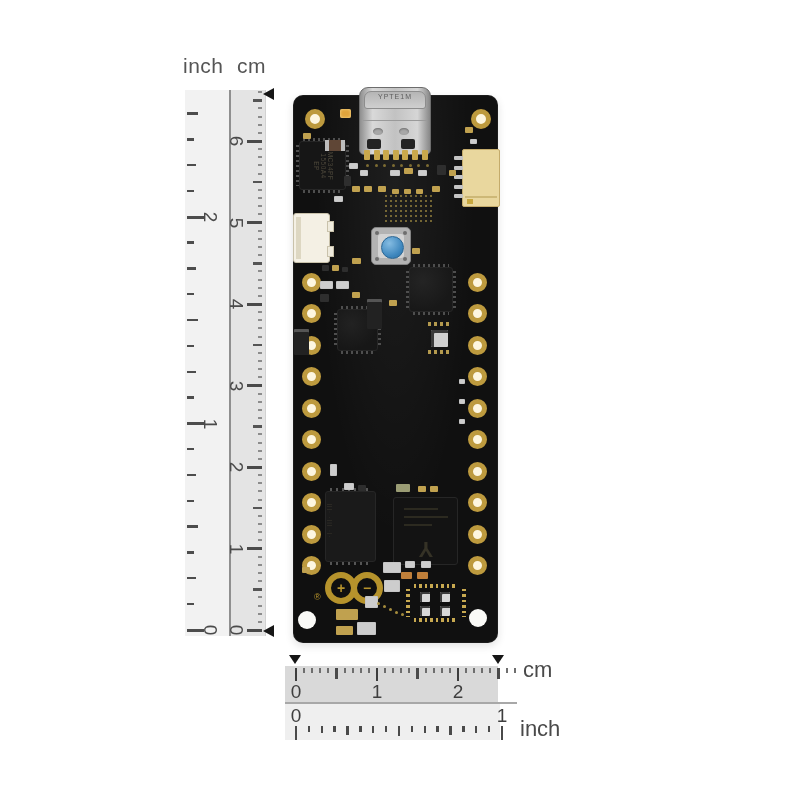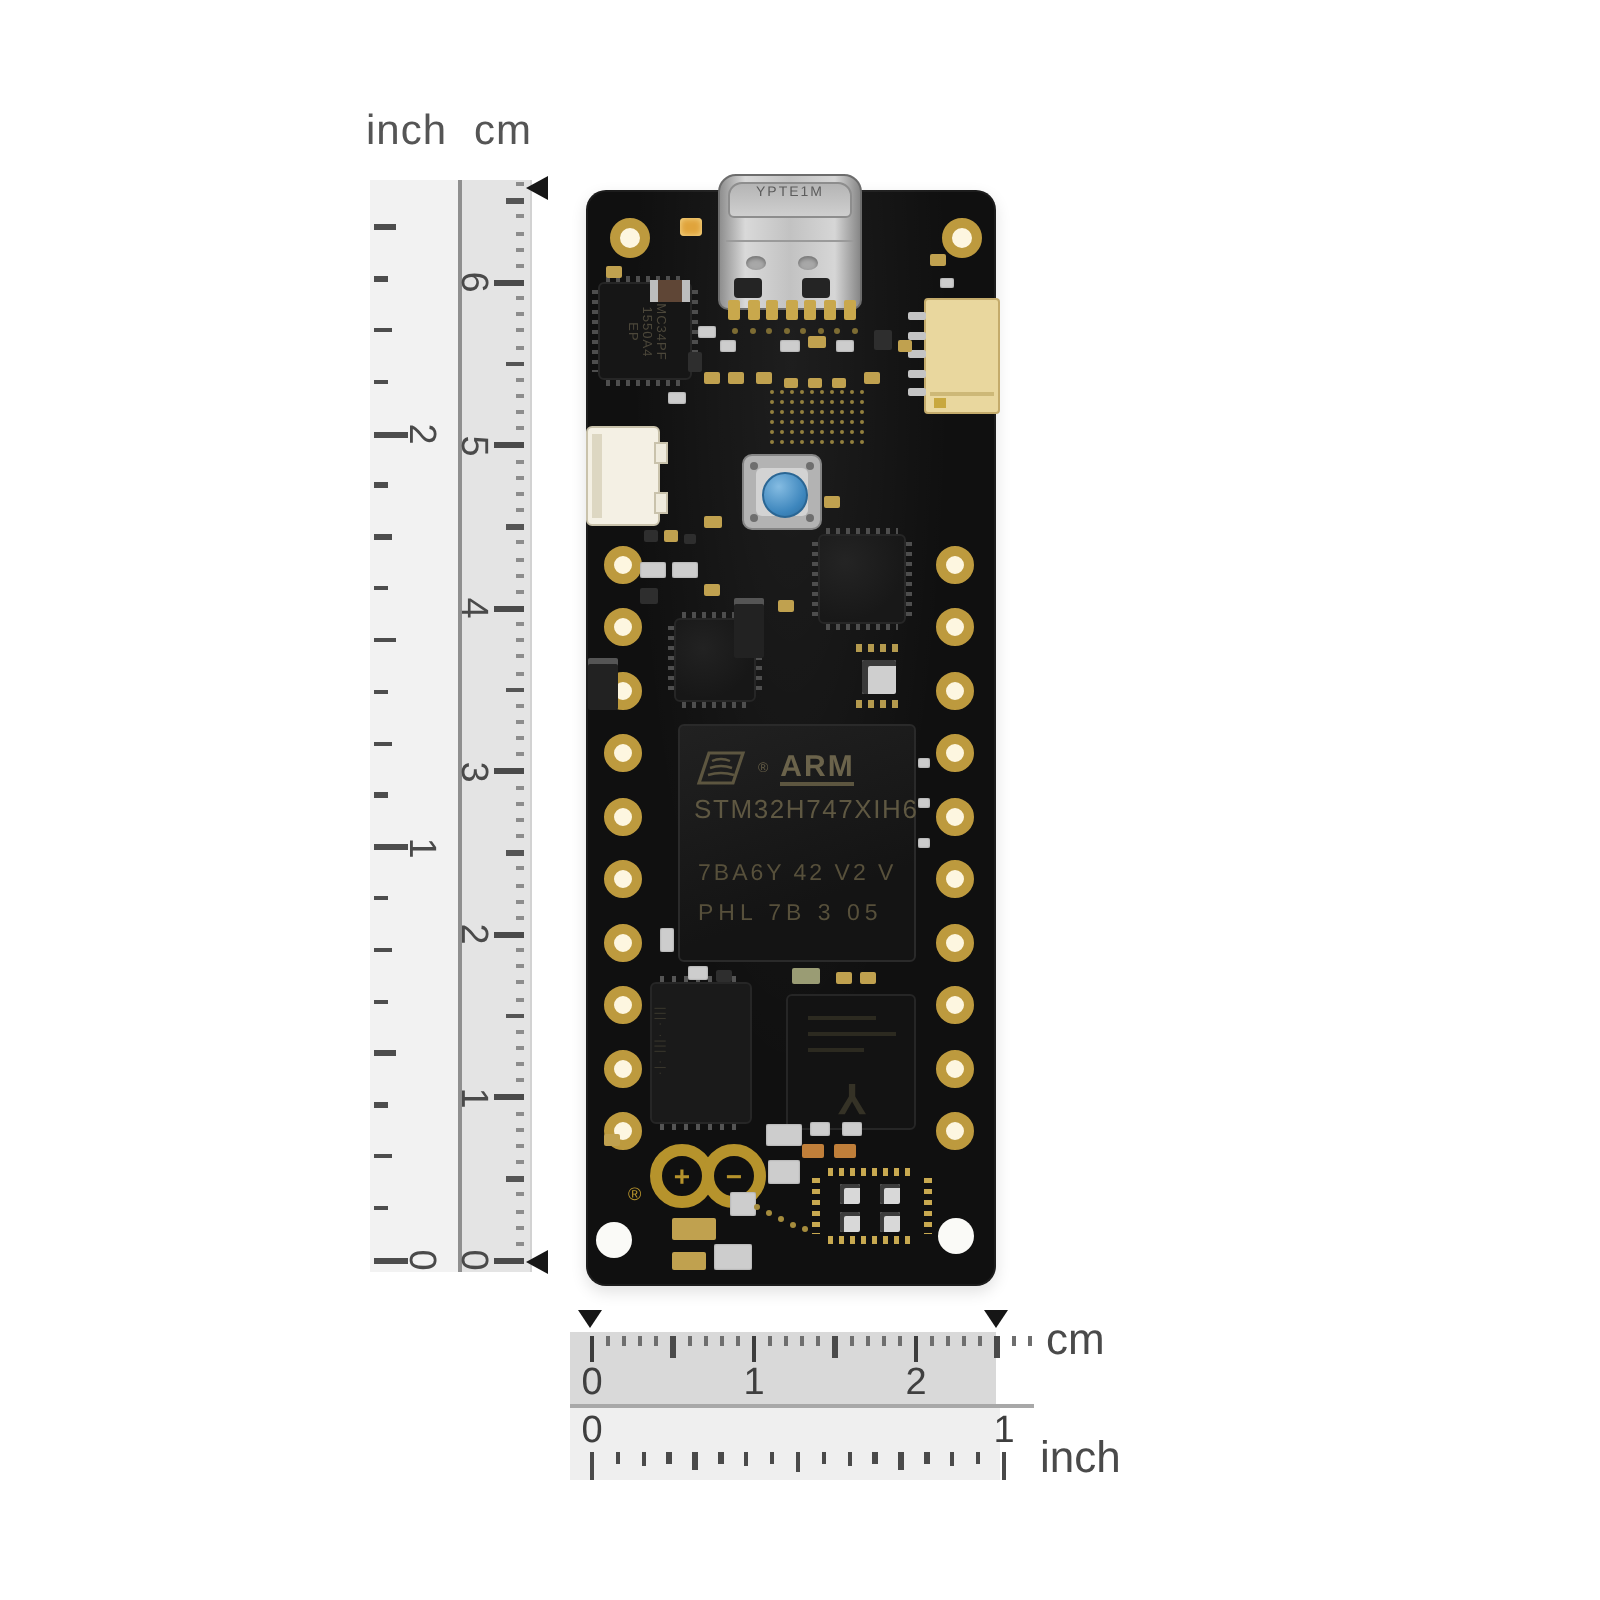--- a/index.html
+++ b/index.html
@@ -306,33 +306,20 @@
   </div>
 
   <div class="chip" style="left:409px;top:267px;width:44px;height:45px;
        background:radial-gradient(circle at 30% 30%,#242424,#181818 70%)"></div>
   <div class="chip" style="left:337px;top:309px;width:41px;height:42px;
        background:radial-gradient(circle at 35% 35%,#222,#171717 70%)"></div>
 
   <div class="smd" style="left:431px;top:330px;width:17px;height:17px;background:#cfcfcf;
        box-shadow:inset 3px 3px 0 #3a3a3a"></div>
 
-  <div id="mcu">
-    <div class="row1">
-      <svg width="25" height="18" viewBox="0 0 25 18">
-        <path d="M6.5 1.5 L23.5 1.5 L18.5 16.5 L1.5 16.5 Z" fill="none" stroke="#5d5640" stroke-width="1.6"></path>
-        <path d="M8 5.5 Q12.5 3.5 17 5.5 M7 9 Q12.5 7 18 9 M6 12.5 Q12.5 10.5 19 12.5" fill="none" stroke="#5d5640" stroke-width="1.2"></path>
-      </svg>
-      <span class="reg">®</span>
-      <span class="arm">ARM</span>
-    </div>
-    <div class="part">STM32H747XIH6</div>
-    <div class="l3">7BA6Y 42 V2 V</div>
-    <div class="l4">PHL 7B 3 05</div>
-  </div>
 
   <div id="sdram" class="chip">
     <div class="vtxt">|||· ·||| ·|·</div>
   </div>
   <div id="flash" class="chip">
     <div class="ln" style="top:10px;width:34px"></div>
     <div class="ln" style="top:18px;width:44px"></div>
     <div class="ln" style="top:26px;width:28px"></div>
     <div class="logo">Y</div>
   </div>

